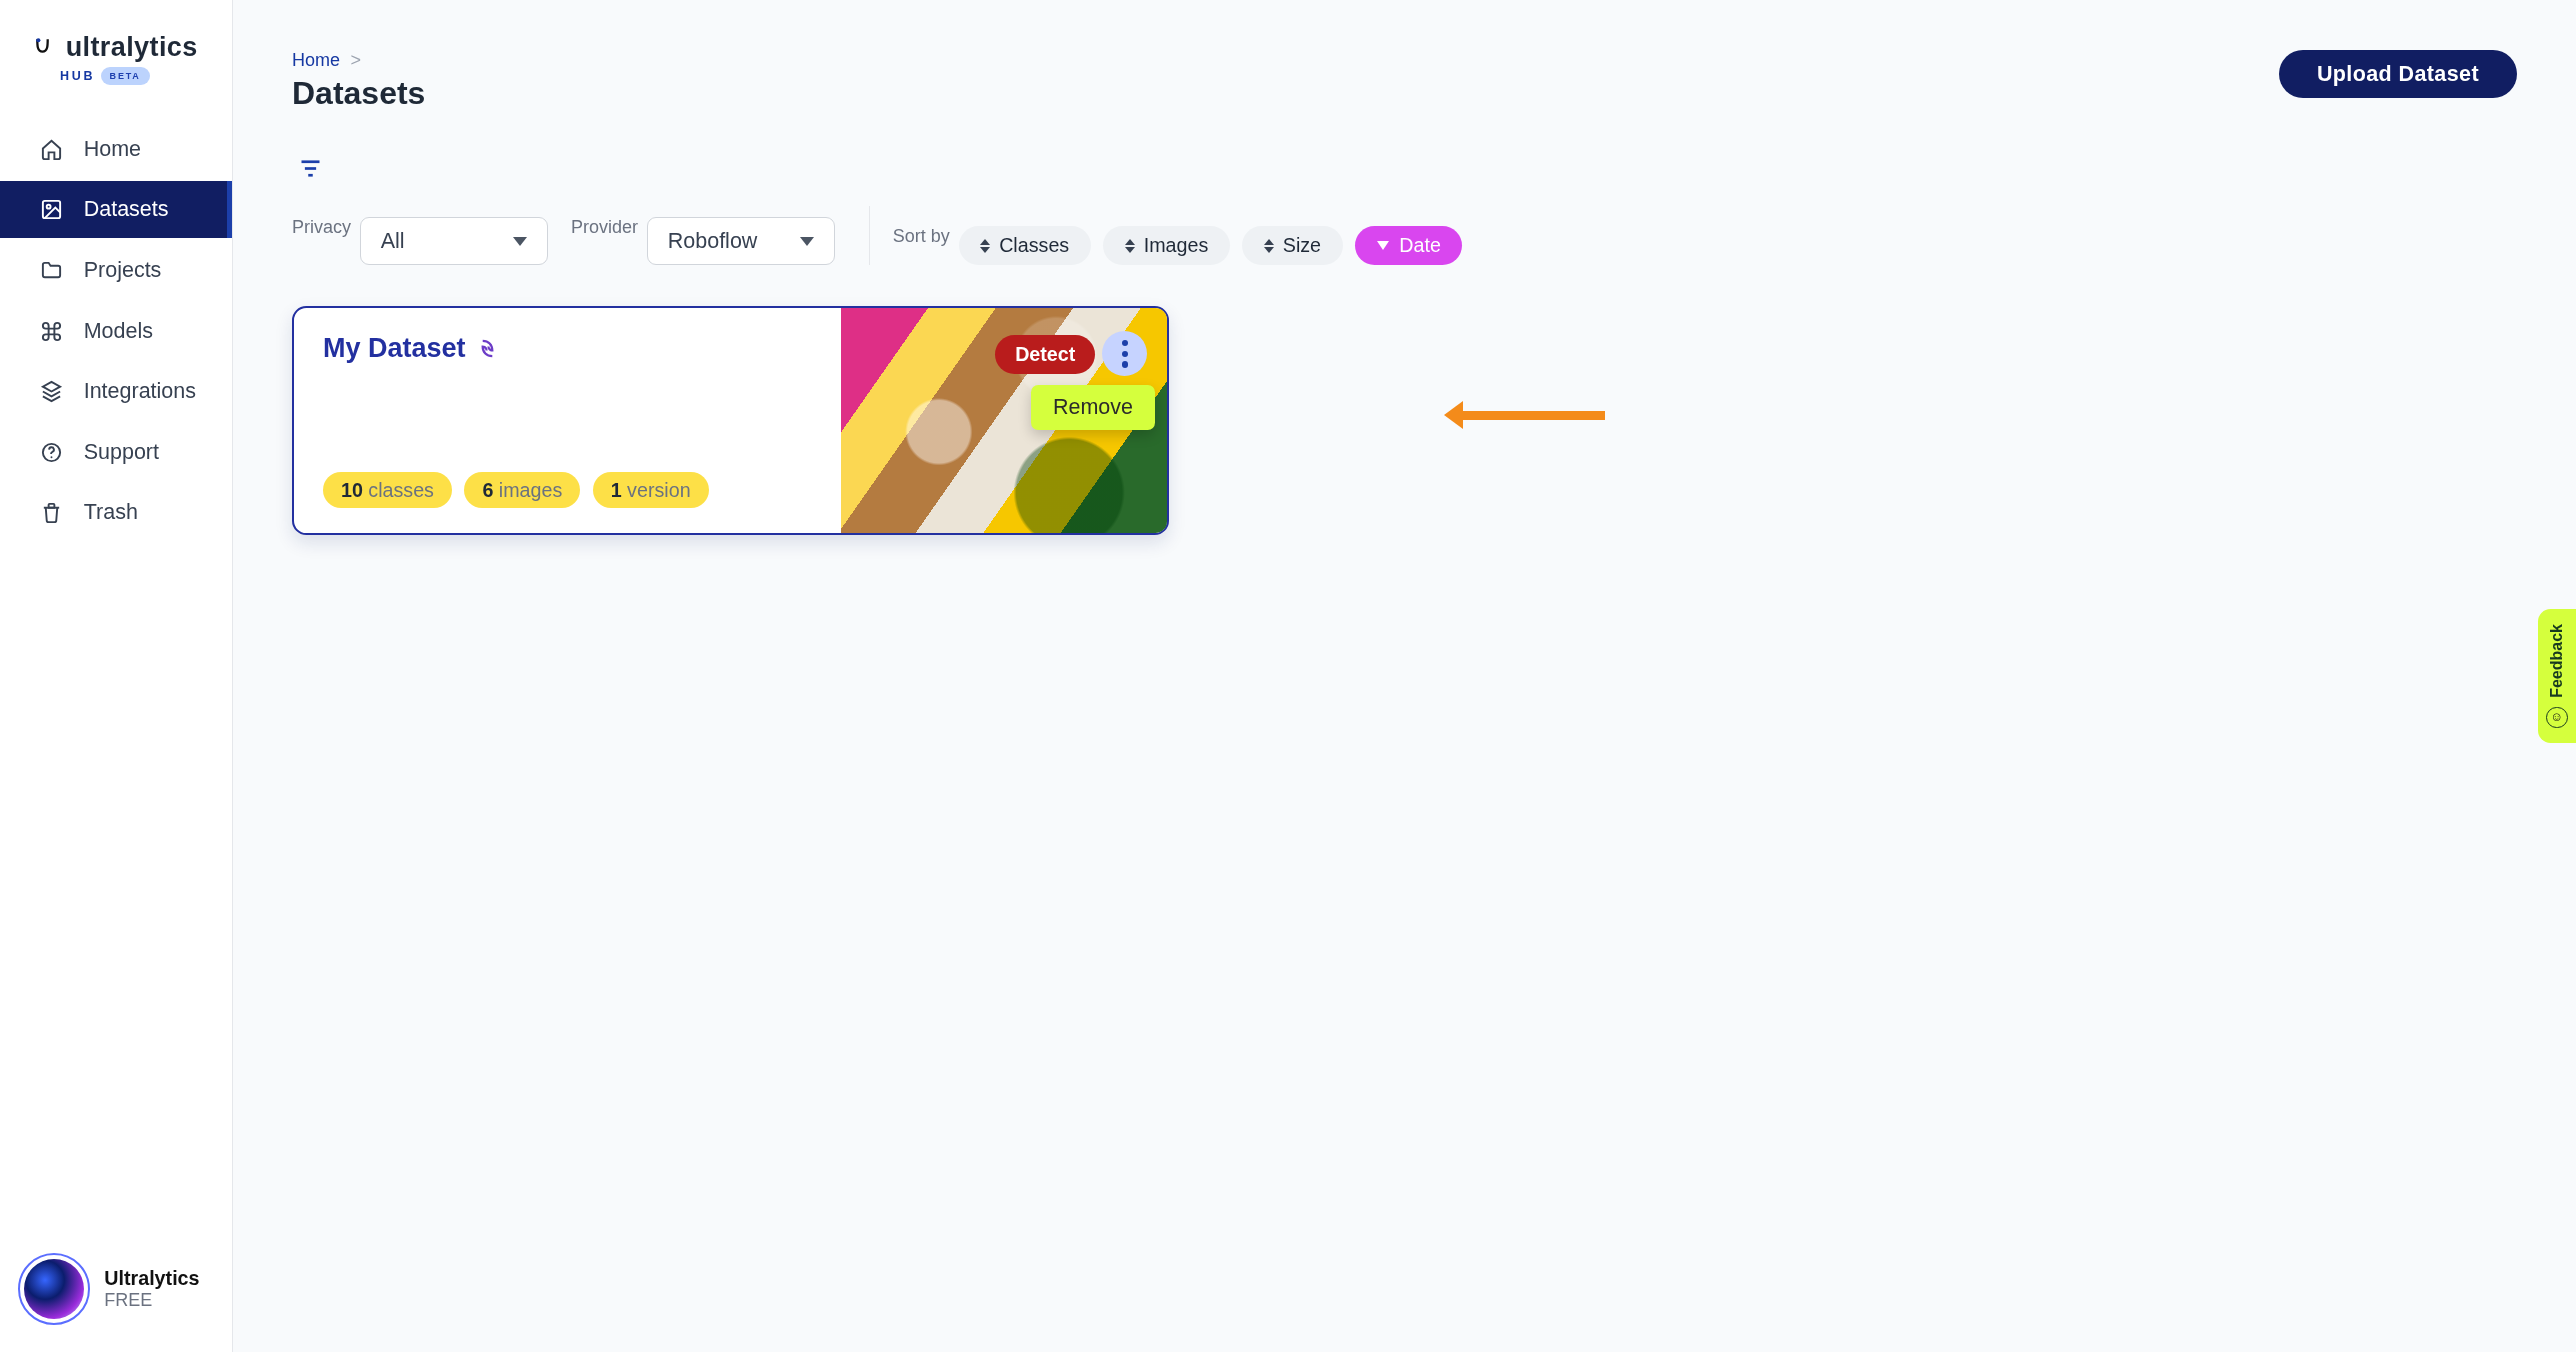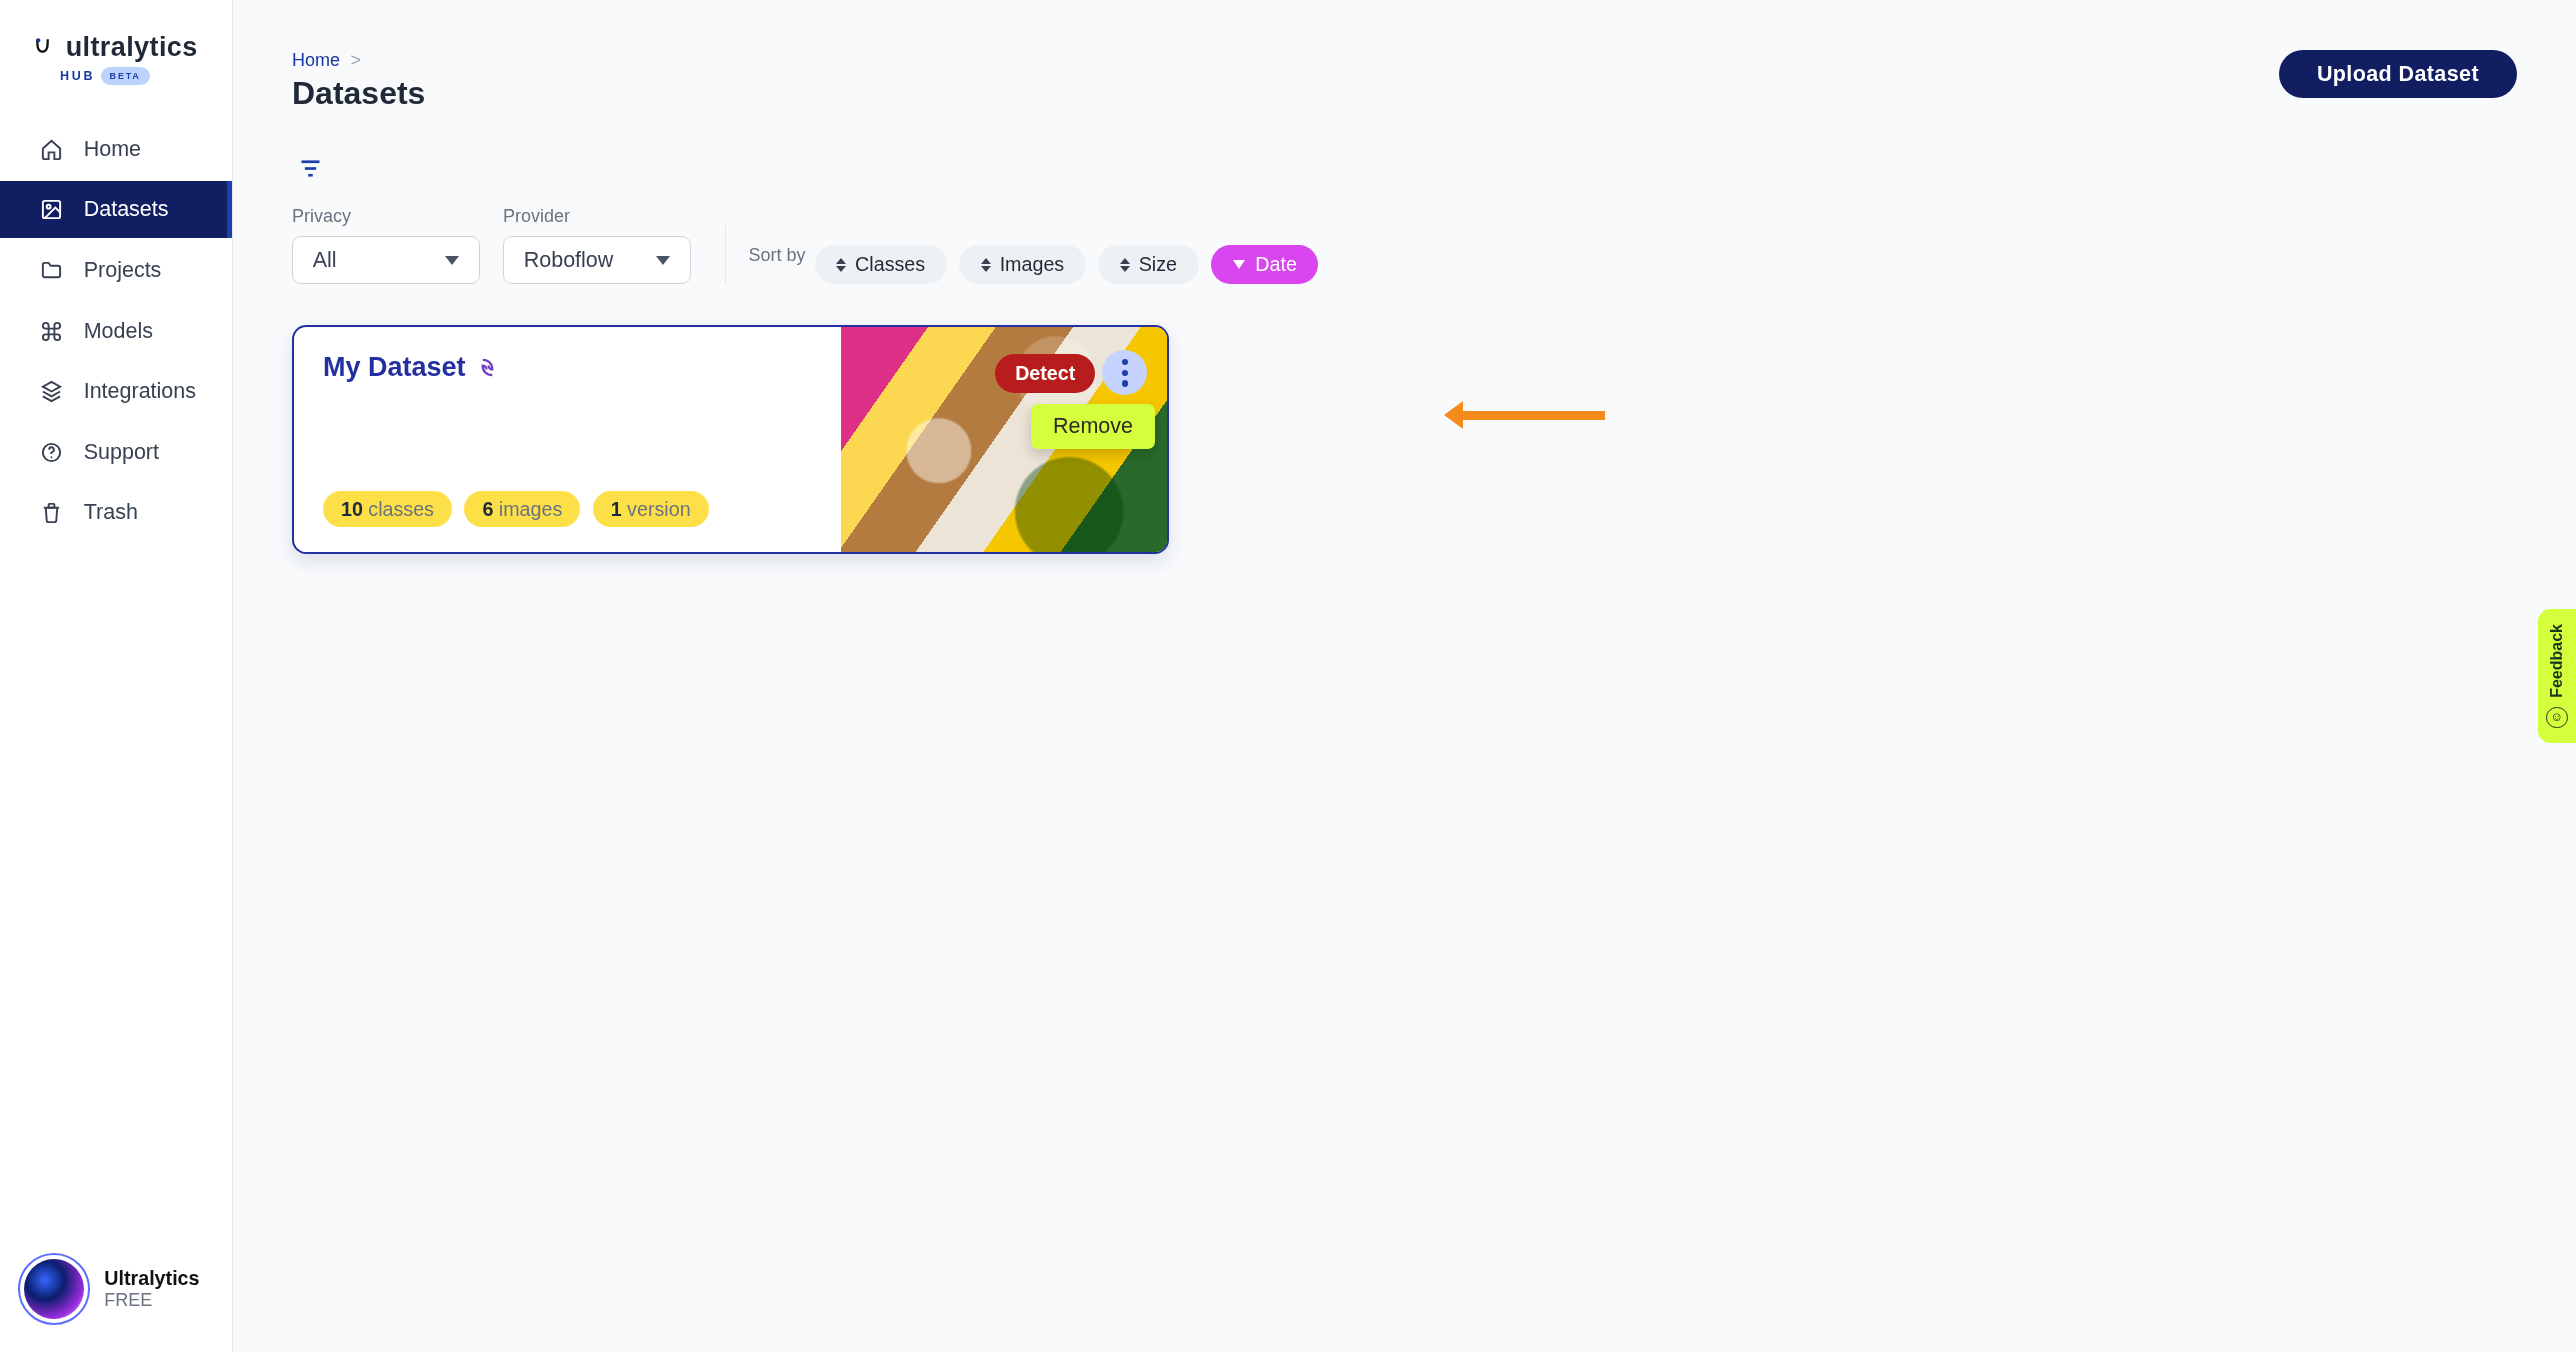--- a/index.html
+++ b/index.html
@@ -47,21 +47,21 @@
 .toolbar{display:flex;align-items:center;margin-top:39px;gap:19.7px;}
 .filter-icon-btn{width:36px;height:36px;display:flex;align-items:center;justify-content:center;color:#1c3faa;cursor:pointer;}
 
 .search-wrap{display:flex;align-items:center;width:369px;height:52px;border:0.9px solid #d1d5db;border-radius:9px;
              background:#fff;padding:0 16px;gap:12.5px;}
 .search-wrap input{flex:1;border:none;outline:none;font-size:21.5px;background:transparent;color:#374151;}
 .search-wrap input::placeholder{color:#9ca3af;}
 .search-icon{color:#6b7280;}
 
 .filters-row{margin-top:19.7px;display:flex;align-items:flex-end;gap:23px;}
-.filter-block{display:flex;flex-direction:column;gap:9px;}
+.filter-block{display:flex;flex-direction:row;gap:9px;}
 .filter-label{font-size:18px;color:#6b7280;}
 .select{width:188px;height:48px;border:0.9px solid #d1d5db;border-radius:9px;background:#fff;
         display:flex;align-items:center;justify-content:space-between;padding:0 19.7px;font-size:21.5px;color:#374151;cursor:pointer;}
 .select .caret{width:0;height:0;border-left:7.2px solid transparent;border-right:7.2px solid transparent;border-top:9px solid #4b5563;}
 
 .vert-divider{width:0.9px;height:59px;background:#e5e7eb;margin:0 0px 0 10.7px;}
 
 .sort-block{display:flex;flex-direction:row;gap:9px;}
 .sort-chips{display:flex;gap:12.5px;}
 .chip{display:inline-flex;align-items:center;gap:9px;height:39px;padding:0 21.5px;border-radius:19.7px;

